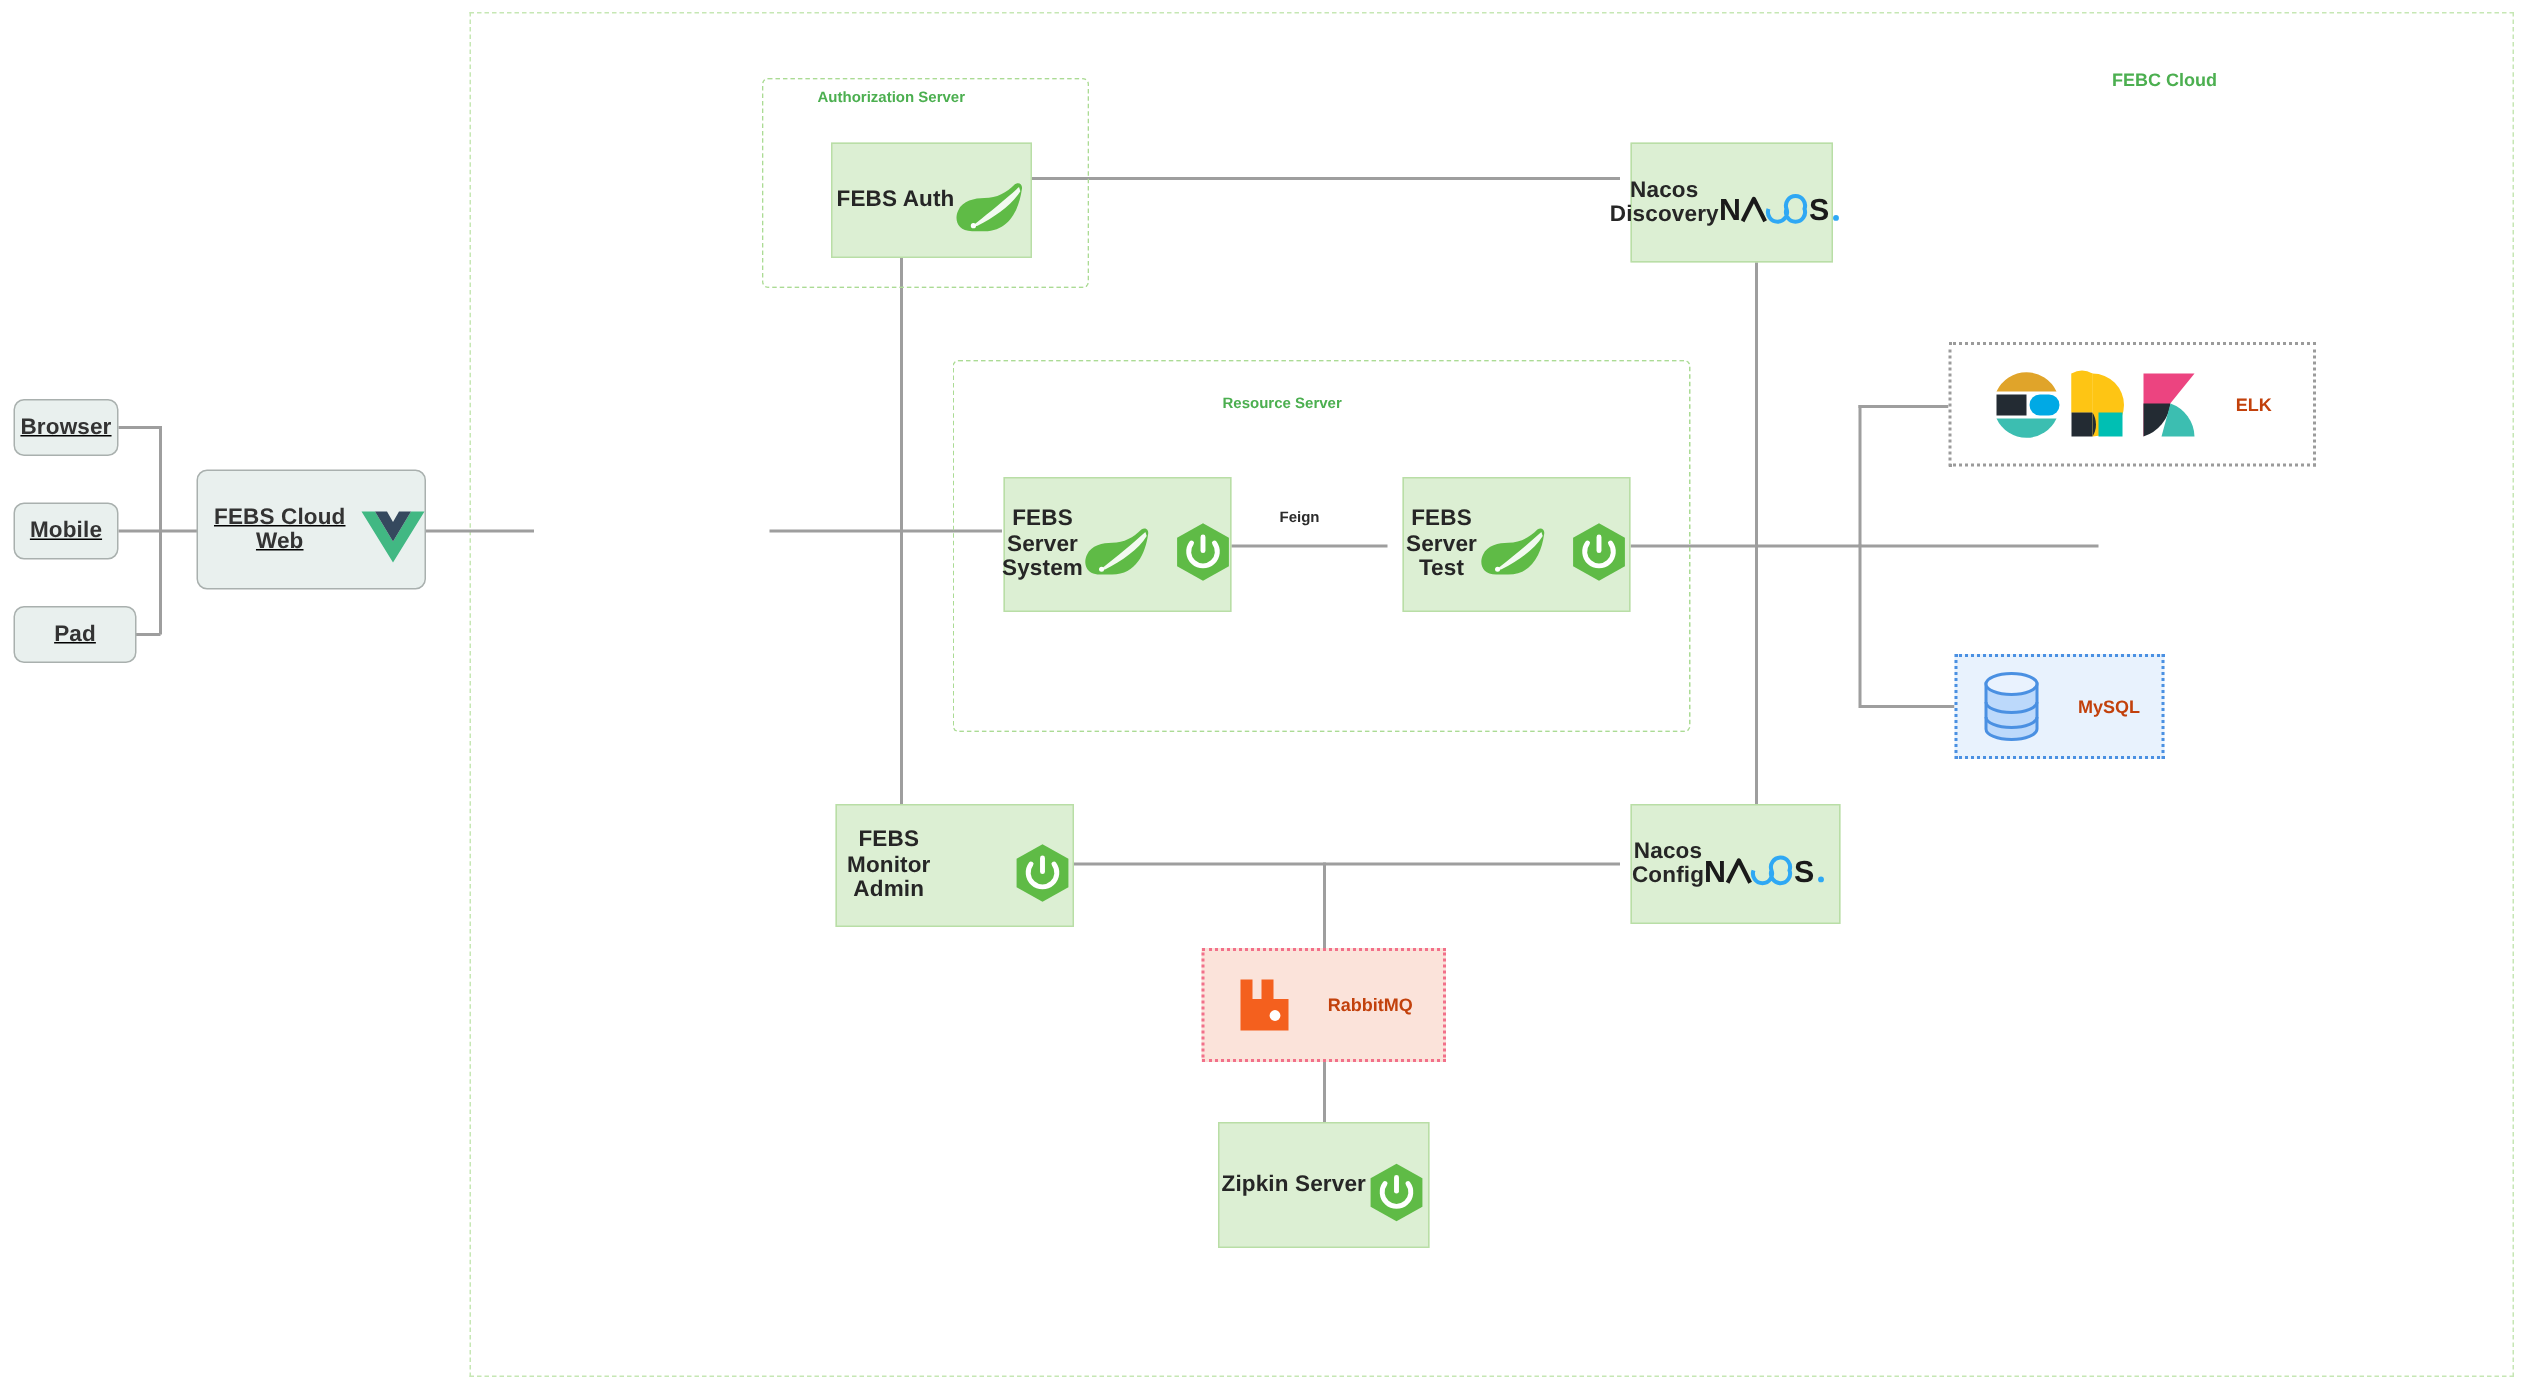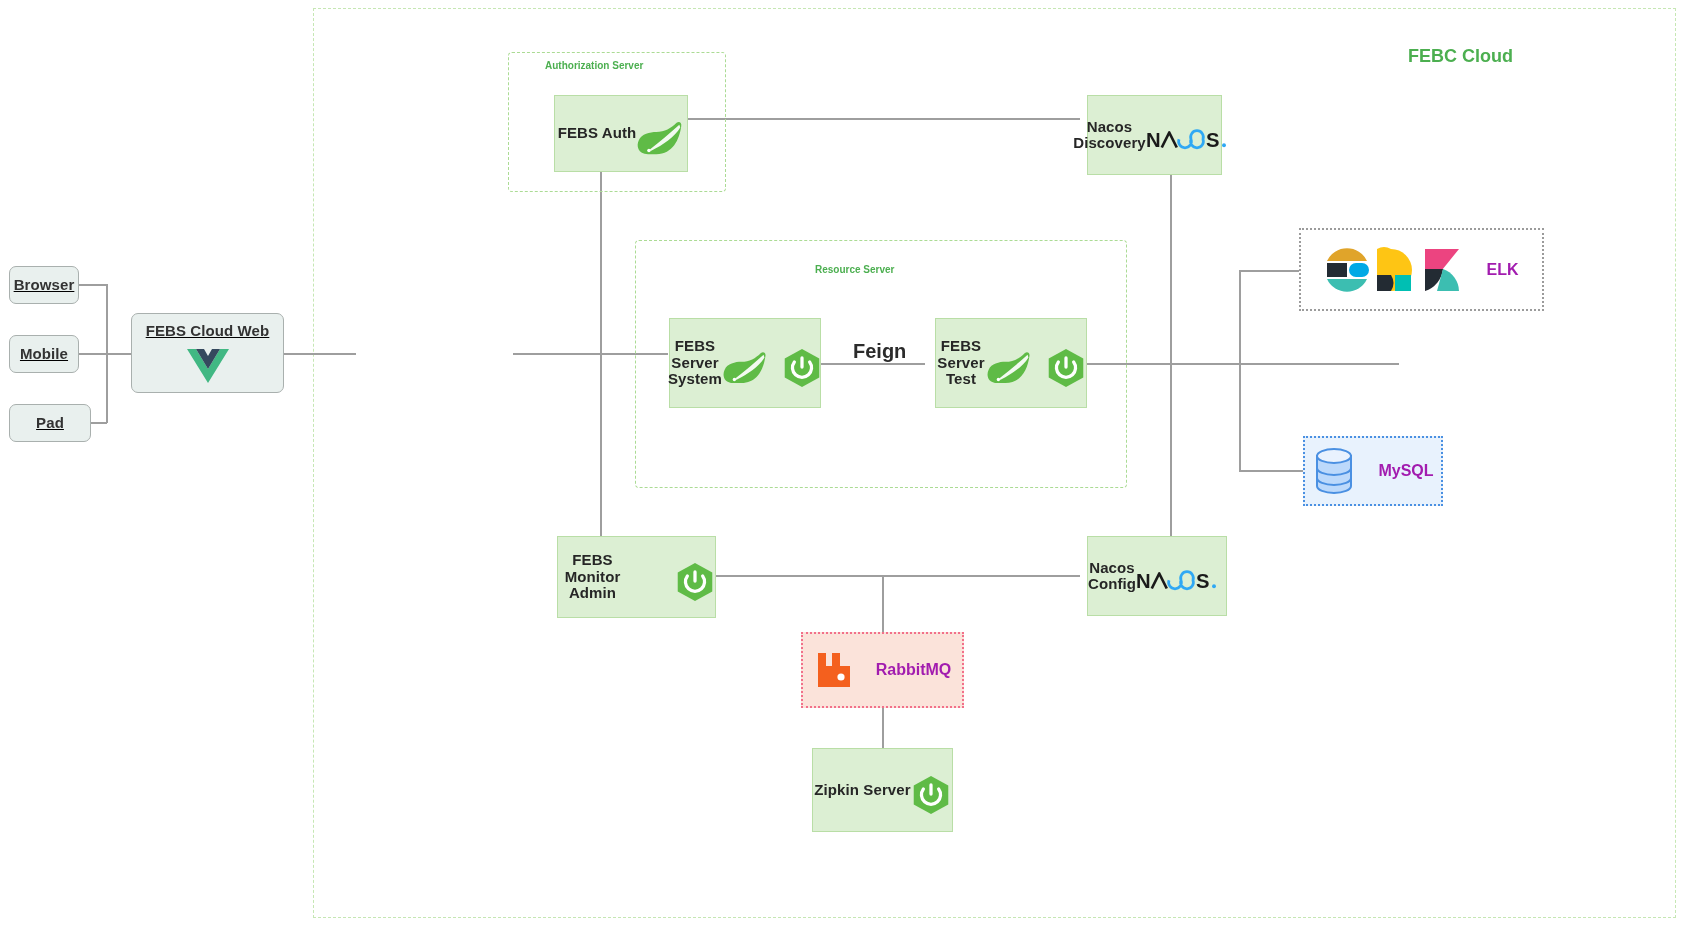--- a/index.html
+++ b/index.html
@@ -27,42 +27,42 @@
 
   
   .group{position:absolute;box-sizing:border-box;border:1.6px dashed #abdb94;background:transparent;}
   .group-label{position:absolute;font-size:10px;font-weight:bold;color:#4caf50;white-space:nowrap;}
 
   .cloud-outline{position:absolute;box-sizing:border-box;border:1.6px dashed #c6e7b4;}
 
   
   .ext{position:absolute;box-sizing:border-box;display:flex;align-items:center;
        justify-content:center;gap:22px;}
-  .ext .ttl{font-size:16px;color:#a21caf;font-weight:bold;}
+  .ext .ttl{font-size:12px;color:#c2410c;font-weight:bold;}
   .ext-elk{border:2px dotted #9b9b9b;background:#fff;}
   .ext-redis{border:2px dotted #f2708a;background:#fff;}
   .ext-mysql{border:2px dotted #4a90e2;background:#e8f2fd;}
   .ext-rabbit{border:2px dotted #f2708a;background:#fbe3da;}
 
   
   .ln{position:absolute;background:#9e9e9e;}
   .lnh{height:1.6px;}
   .lnv{width:1.6px;}
 
-  .edge-label{position:absolute;font-size:20px;font-weight:bold;color:#2b2b2b;background:#fff;padding:0 4px;}
+  .edge-label{position:absolute;font-size:10px;font-weight:bold;color:#2b2b2b;background:#fff;padding:0 4px;}
 
   svg{display:block;overflow:visible;}
 </style>
 </head>
 <body>
 
 <div id="canvas">
 
   <div class="cloud-outline" style="left:313px;top:8px;width:1363px;height:910px;"></div>
-  <div class="group-label" style="left:1408px;top:46px;font-size:18px;">FEBC Cloud</div>
+  <div class="group-label" style="left:1408px;top:46px;font-size:12px;">FEBC Cloud</div>
 
   <div class="ln lnh" style="left:79px;top:284px;width:28px;"></div>
   <div class="ln lnh" style="left:79px;top:353px;width:54px;"></div>
   <div class="ln lnh" style="left:79px;top:422px;width:28px;"></div>
   <div class="ln lnv" style="left:106px;top:284px;height:139px;"></div>
 
   <div class="ln lnh" style="left:284px;top:353px;width:72px;"></div>
 
   <div class="ln lnh" style="left:513px;top:353px;width:155px;"></div>
 
@@ -98,21 +98,21 @@
   <div class="node chip" style="left:9px;top:266px;width:70px;height:38px;">
     <span class="ttl">Browser</span>
   </div>
   <div class="node chip" style="left:9px;top:335px;width:70px;height:38px;">
     <span class="ttl">Mobile</span>
   </div>
   <div class="node chip" style="left:9px;top:404px;width:82px;height:38px;">
     <span class="ttl">Pad</span>
   </div>
 
-  <div class="node chip" style="left:131px;top:313px;width:153px;height:80px;flex-direction:column;">
+  <div class="node chip" style="left:131px;top:313px;width:153px;height:80px;flex-direction:row;">
     <span class="ttl">FEBS Cloud Web</span>
     <span class="ico">
       <svg width="42" height="34" viewBox="0 0 42 34">
         <polygon points="0,0 9,0 21,20 33,0 42,0 21,34" fill="#41b883"></polygon>
         <polygon points="9,0 17,0 21,7 25,0 33,0 21,20" fill="#35495e"></polygon>
       </svg>
     </span>
   </div>
 
 

